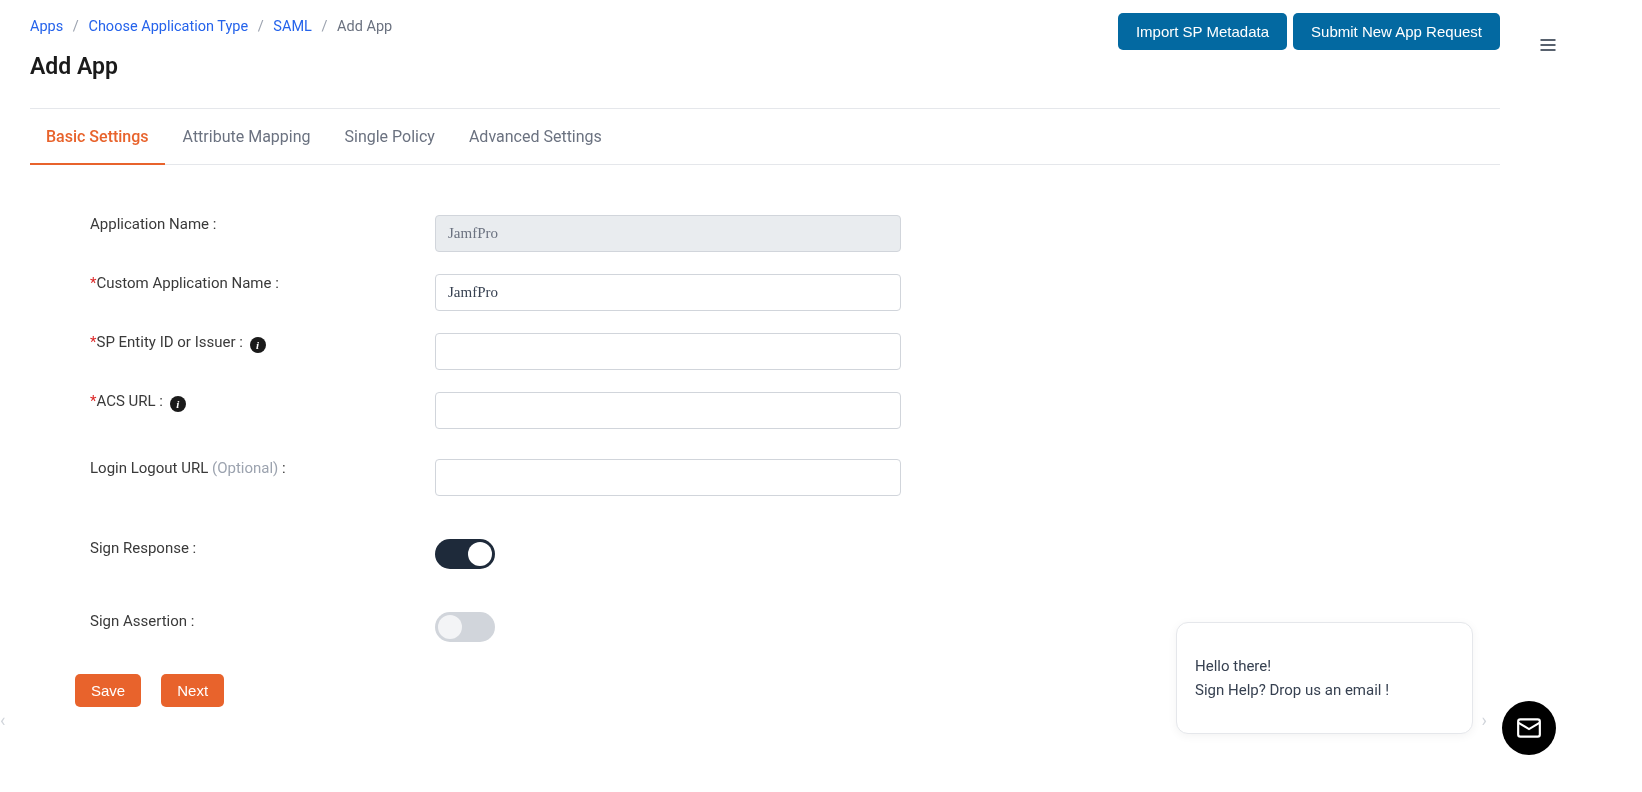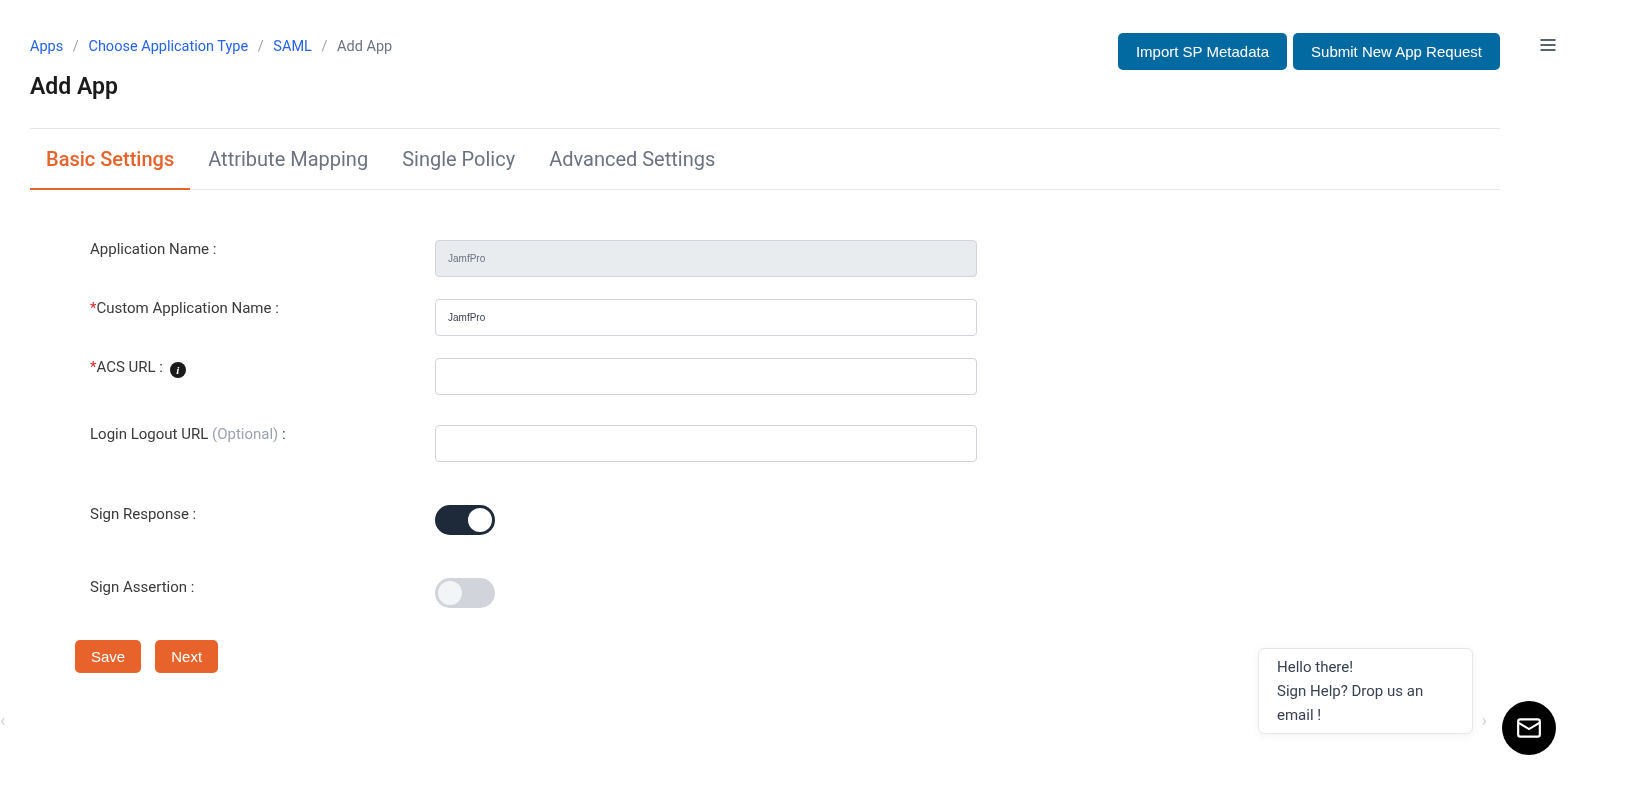--- a/index.html
+++ b/index.html
@@ -27,21 +27,21 @@
       height: 20px;
     }
     .container {
       padding: 0 30px;
       width: 1530px;
     }
     .header-row {
       display: flex;
       justify-content: space-between;
       align-items: flex-start;
-      padding-top: 38px;
+      padding-top: 18px;
     }
     .breadcrumb {
       font-size: 14.5px;
       color: #6b7280;
       margin-bottom: 18px;
     }
     .breadcrumb a {
       color: #2563eb;
       text-decoration: none;
     }
@@ -80,21 +80,21 @@
     }
     .tabs {
       display: flex;
       gap: 34px;
       padding-left: 16px;
       border-bottom: 1px solid #e5e7eb;
       margin-bottom: 50px;
     }
     .tab {
       padding: 18px 0;
-      font-size: 20px;
+      font-size: 16px;
       color: #6b7280;
       cursor: pointer;
       position: relative;
       font-weight: 400;
     }
     .tab.active {
       color: #e8632c;
       font-weight: 500;
     }
     .tab.active::after {
@@ -139,28 +139,29 @@
       color: #fff;
       font-size: 11px;
       font-weight: bold;
       font-style: italic;
       font-family: Georgia, serif;
       margin-left: 3px;
       vertical-align: -2px;
       cursor: pointer;
     }
     .form-input {
-      width: 542px;
+      width: 466px;
       height: 37px;
       padding: 8px 12px;
-      font-size: 10px;
+      font-size: 15px;
       border: 1px solid #d1d5db;
       border-radius: 4px;
       color: #374151;
       background: #fff;
+      font-family: Liberation Serif, serif;
     }
     .form-input.disabled {
       background: #e9ecef;
       color: #6b7280;
     }
     .toggle {
       width: 60px;
       height: 30px;
       border-radius: 15px;
       position: relative;
@@ -182,43 +183,43 @@
     .toggle.on .knob {
       background: #fff;
       right: 3px;
     }
     .toggle.off .knob {
       background: #f3f4f6;
       left: 3px;
     }
     .footer-buttons {
       display: flex;
-      gap: 14px;
+      gap: 20px;
       margin-top: 32px;
       padding-left: 45px;
     }
     .btn-sm {
       background: #e8632c;
       color: #fff;
       border: none;
       padding: 8px 16px;
       font-size: 15px;
       border-radius: 5px;
       cursor: pointer;
     }
     .chat-popup {
       position: absolute;
       right: 169px;
       bottom: 58px;
       background: #fff;
       border: 1px solid #e5e7eb;
-      border-radius: 6px;
-      padding: 6px 18px;
+      border-radius: 12px;
+      padding: 31px 18px;
       box-shadow: 0 2px 10px rgba(0,0,0,0.05);
-      width: 215px;
+      width: 297px;
     }
     .chat-popup p {
       font-size: 15px;
       color: #374151;
       line-height: 1.6;
     }
     .chat-bubble {
       position: absolute;
       right: 86px;
       bottom: 37px;
@@ -298,20 +299,27 @@
       <input class="form-input disabled" disabled="" value="JamfPro" style="">
     </div>
 
     <div class="form-row">
       <label class="form-label">
         <span class="req">*</span><span>Custom Application Name :</span>
       </label>
       <input class="form-input" value="JamfPro" style="">
     </div>
 
+    <div class="form-row">
+      <label class="form-label">
+        <span class="req">*</span><span>SP Entity ID or Issuer :</span>
+        <span class="info-icon">i</span>
+      </label>
+      <input class="form-input" value="" style="">
+    </div>
 
     <div class="form-row">
       <label class="form-label">
         <span class="req">*</span><span>ACS URL :</span>
         <span class="info-icon">i</span>
       </label>
       <input class="form-input" value="" style="">
     </div>
 
 

